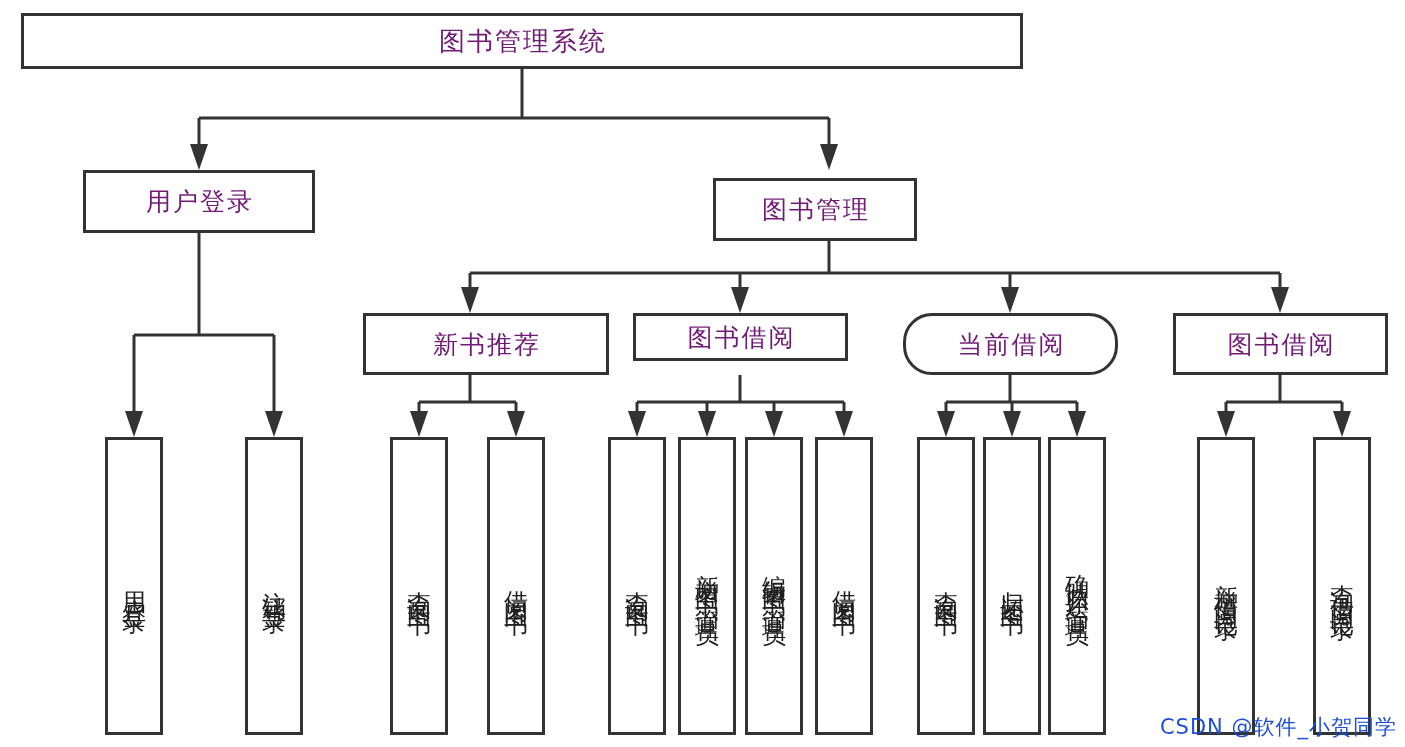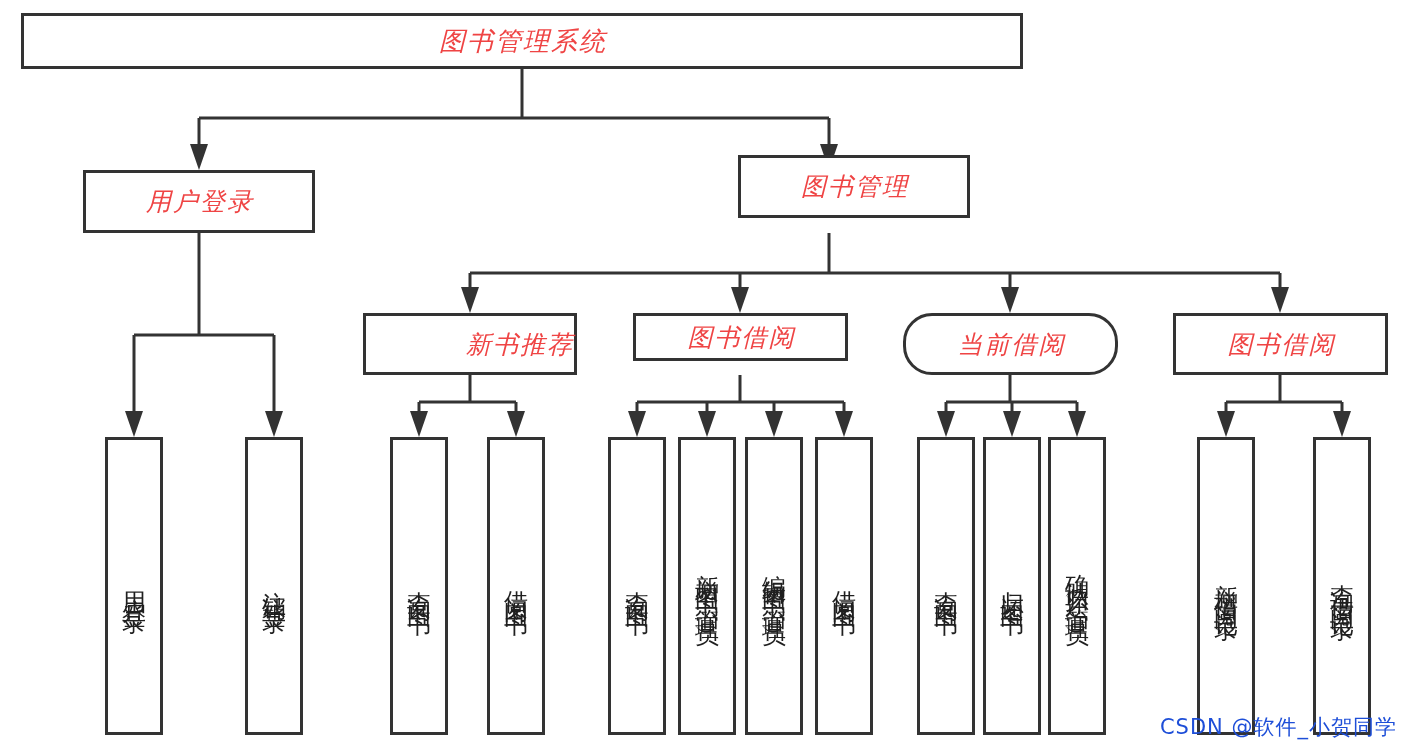--- a/index.html
+++ b/index.html
@@ -35,25 +35,24 @@
     background: #ffffff;
     border: 3px solid #333333;
     display: flex;
     align-items: center;
     justify-content: center;
     z-index: 2;
   }
   .hlabel {
     font-size: 25px;
     letter-spacing: 2px;
-    color: #ef4444;
+    color: #701a75;
     white-space: nowrap;
     line-height: 1;
     text-indent: 2px;
-    font-style: italic;
   }
   .root-label { font-size: 26px; }
   .vnode { width: 58px; top: 437px; height: 298px; }
   .vlabel {
     writing-mode: vertical-rl;
     text-orientation: mixed;
     font-size: 24px;
     letter-spacing: 7px;
     color: #1f1f1f;
     line-height: 1;
@@ -151,25 +150,25 @@
     </g>
   </svg>
 
   <div class="node" style="left:21px; top:13px; width:1002px; height:56px;">
     <span class="hlabel root-label">图书管理系统</span>
   </div>
 
   <div class="node" style="left:83px; top:170px; width:232px; height:63px;">
     <span class="hlabel">用户登录</span>
   </div>
-  <div class="node" style="left:713px; top:155px; width:232px; height:63px;margin-left:25px;">
+  <div class="node" style="left:713px; top:178px; width:204px; height:63px;">
     <span class="hlabel">图书管理</span>
   </div>
 
-  <div class="node" style="left:363px; top:313px; width:214px; height:62px;justify-content:flex-end;">
+  <div class="node" style="left:363px; top:313px; width:246px; height:62px;">
     <span class="hlabel">新书推荐</span>
   </div>
   <div class="node" style="left:633px; top:313px; width:215px; height:48px;">
     <span class="hlabel">图书借阅</span>
   </div>
   <div class="node" style="left:903px; top:313px; width:215px; height:62px;border-radius:29px;">
     <span class="hlabel">当前借阅</span>
   </div>
   <div class="node" style="left:1173px; top:313px; width:215px; height:62px;">
     <span class="hlabel">图书借阅</span>

